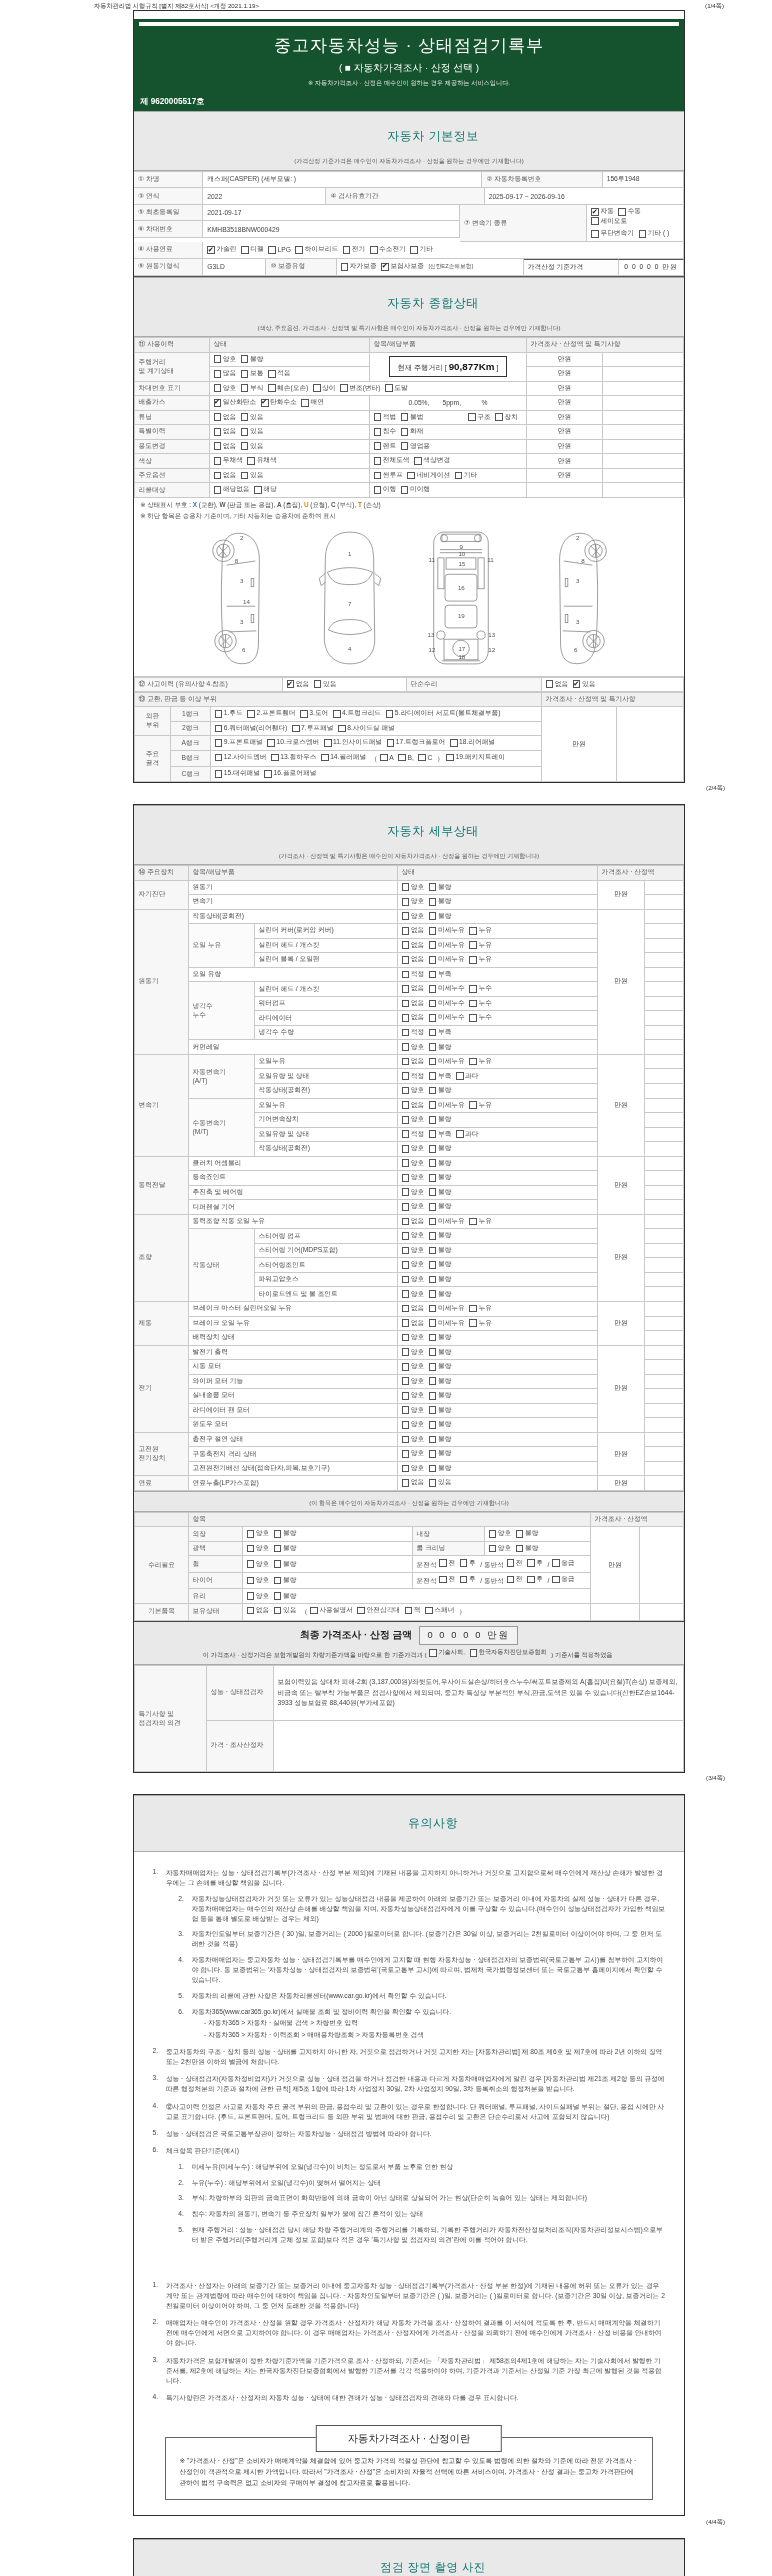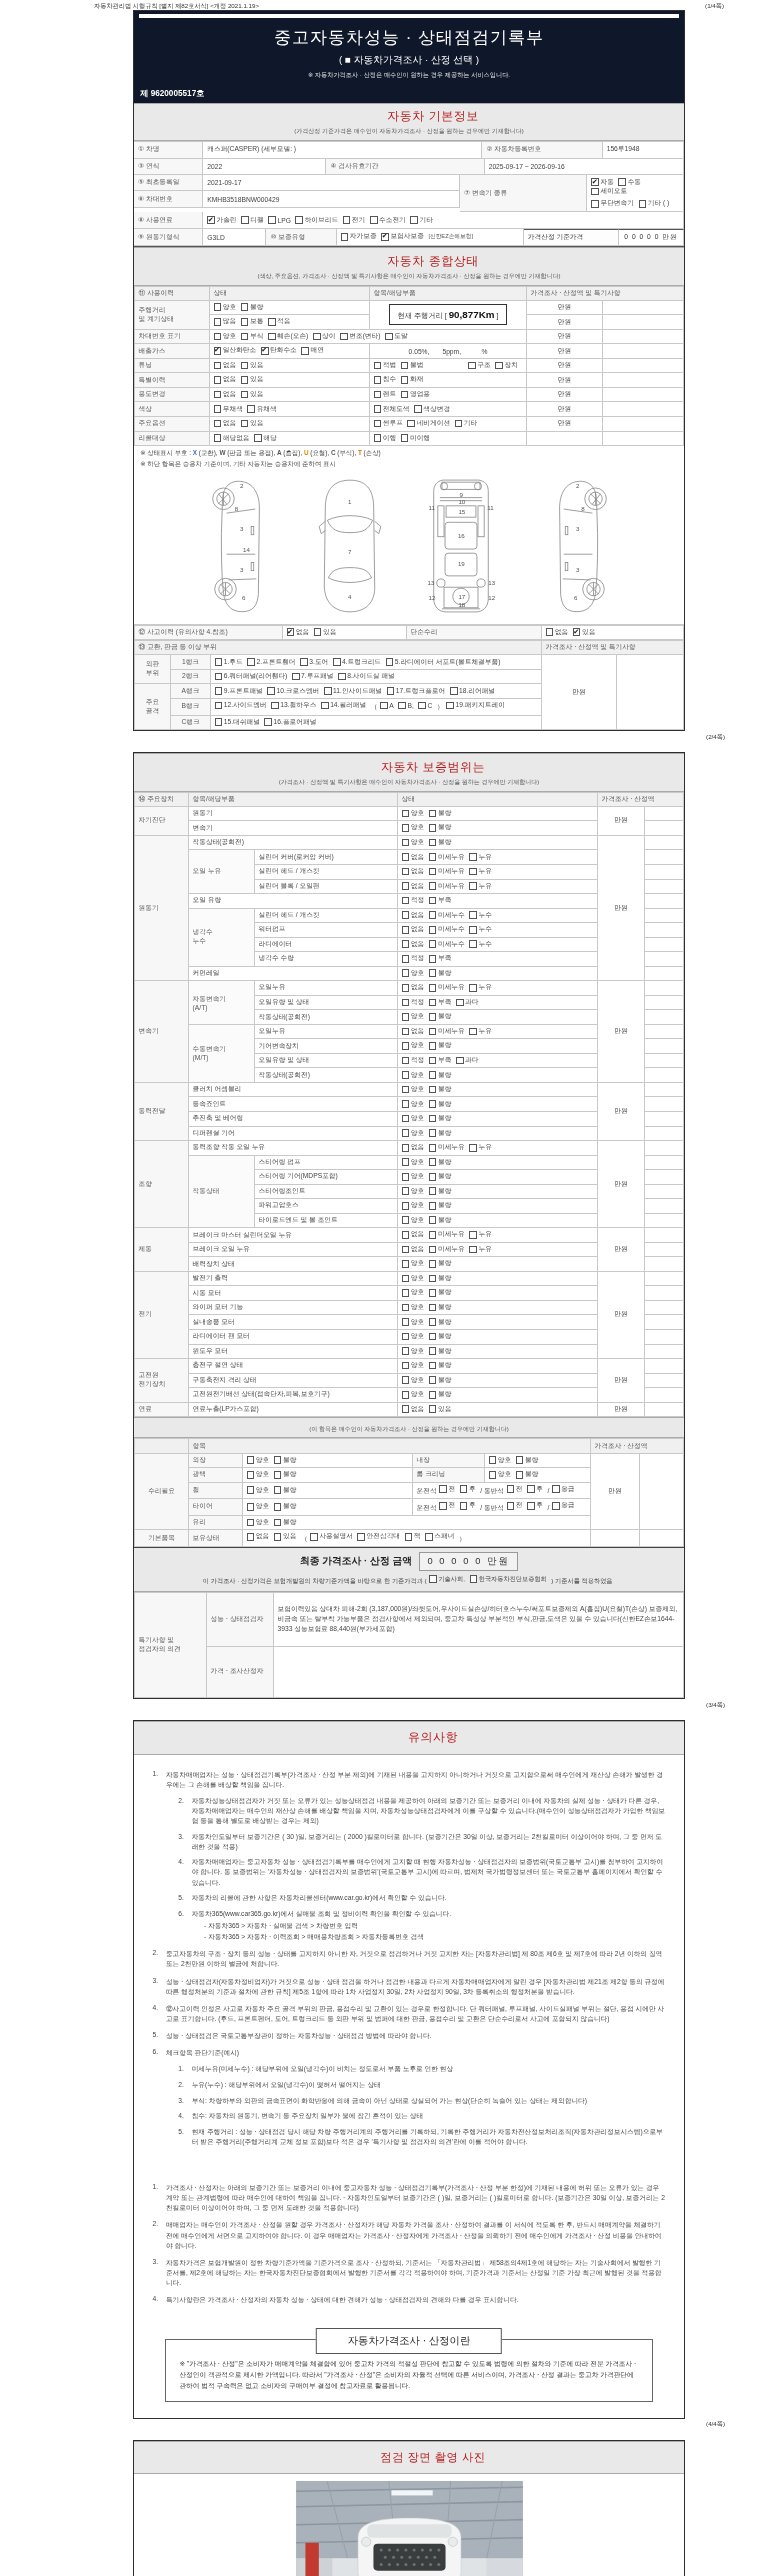--- a/index.html
+++ b/index.html
@@ -6,29 +6,29 @@
   body{width:773px;height:2576px;background:#fff;position:relative;overflow:hidden;
        font-family:"Liberation Sans","DejaVu Sans",sans-serif;color:#444;}
   .abs{position:absolute;}
   #top-note{top:1.5px;left:94px;font-size:6.2px;color:#333;}
   #pm1{top:1.5px;right:49px;font-size:6.2px;color:#333;}
   #form-col{position:absolute;left:133px;top:10.3px;width:552px;}
   .pagebox{border:1.5px solid #2e2e2e;background:#fff;}
   .pagemark{text-align:right;margin:1.5px -40px 1.5px 0;font-size:6.2px;color:#333;}
   .gap{height:9.3px;}
   
-  .darkhead{background:#0f172a;color:#fff;padding:2.1px 4.1px 3.1px;}
+  .darkhead{background:#14532d;color:#fff;padding:2.1px 4.1px 3.1px;margin-top:8px;}
   .whitestripe{height:3.6px;background:#fff;margin:1px 1px 8.2px;}
   .dh-title{text-align:center;font-size:17px;letter-spacing:1px;}
   .dh-sub{text-align:center;font-size:9.8px;margin-top:5.2px;}
   .dh-note{text-align:center;font-size:6.2px;color:#e4e4e4;margin-top:4.1px;}
   .dh-docno{font-size:8.2px;font-weight:bold;margin:7.2px 0 1px 2.1px;}
   
   .band{background:#e9e9e9;text-align:center;padding:4.6px 0 3.6px;border-bottom:0.5px solid #aaa;border-top:0.5px solid #aaa;}
-  .band h2{font-size:12px;font-weight:normal;color:#b91c1c;margin:0;letter-spacing:0.5px;padding-left:48px;}
+  .band h2{font-size:12px;font-weight:normal;color:#0f766e;margin:12px;letter-spacing:0.5px;padding-left:48px;}
   .bnote{font-size:6px;color:#555;margin-top:2.1px;}
   
   table{border-collapse:collapse;width:100%;table-layout:fixed;border-radius:12px;}
   td{border:0.5px solid #c9c9c9;padding:2.1px 3.6px;font-size:6.7px;color:#444;vertical-align:middle;overflow:hidden;}
   td.lbl{background:#f7f7f7;color:#555;}
   td.center{text-align:center;}
   td.price{text-align:center;color:#333;}
   td.hd{background:#f0f0f0;color:#555;}
   .flexrow{display:flex;}
   .fcell{border-right:0.5px solid #c9c9c9;border-bottom:0.5px solid #c9c9c9;padding:2.6px 4.1px;font-size:6.7px;
@@ -636,21 +636,21 @@
               </span></td>
       </tr>
     </tbody>
       </table>
   </div>
   <div class="pagemark">(2/4쪽)</div>
   <div class="gap"></div>
 
   <div class="pagebox">
     <div class="band">
-      <h2>자동차 보증범위는</h2>
+      <h2>자동차 세부상태</h2>
       <div class="bnote">(가격조사 · 산정액 및 특기사항은 매수인이 자동차가격조사 · 산정을 원하는 경우에만 기재합니다)</div>
     </div>
     <table id="detail-table">
       <colgroup>
           <col style="width:54px">
           <col style="width:66px">
           <col style="width:143px">
           <col style="width:200px">
           <col style="width:47px">
           <col>

